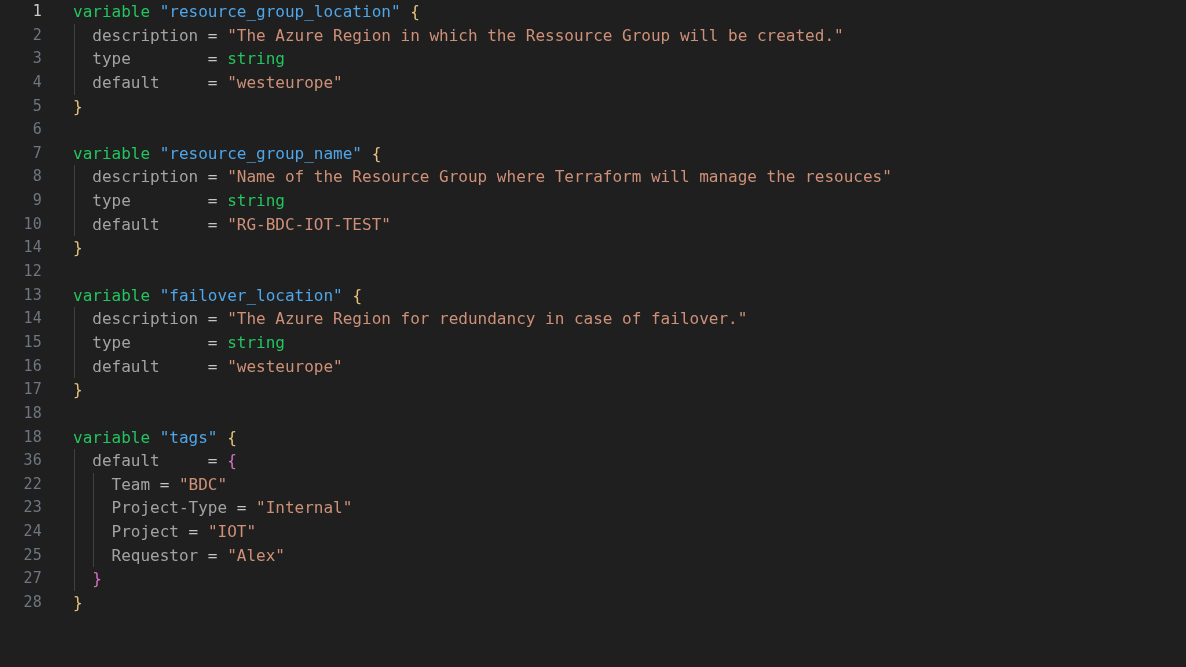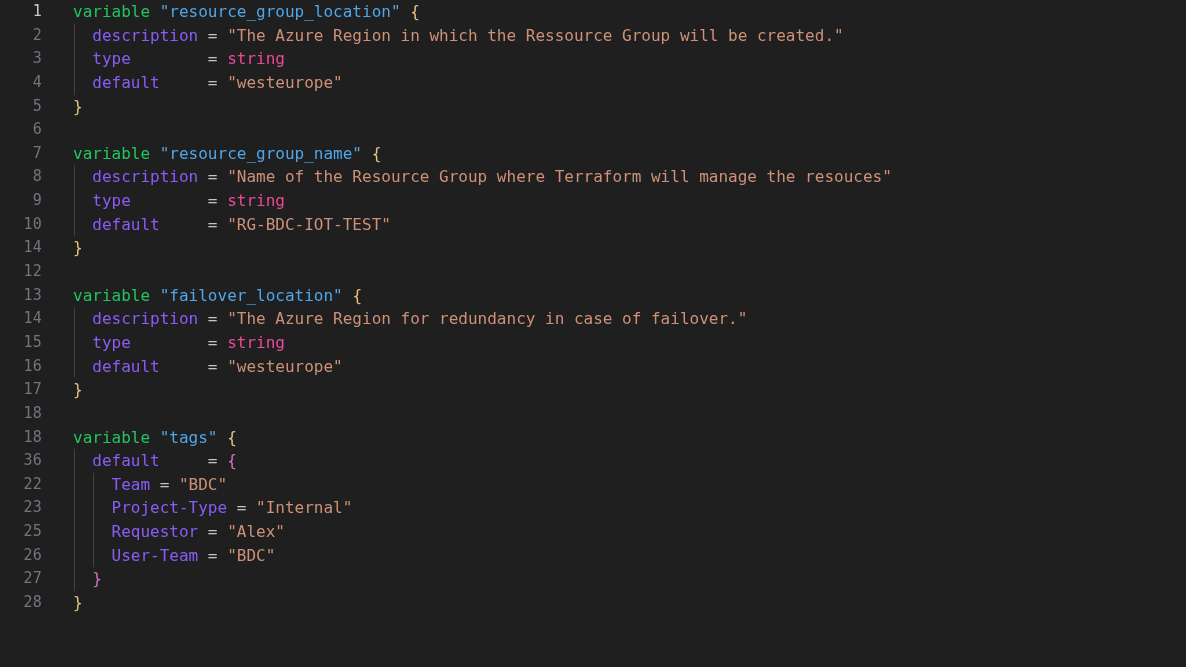--- a/index.html
+++ b/index.html
@@ -55,24 +55,24 @@
   .guide {
     position: absolute;
     top: 0;
     width: 1px;
     height: 23.65px;
     background: #404040;
   }
   
   .t-kw     { color: #22c55e; }
   .t-name   { color: #4fa6e8; }
-  .t-prop   { color: #8b5cf6; text-align: right; }
+  .t-prop   { color: #a3a3a3; text-align: right; }
   .t-op     { color: #c5c5c5; }
   .t-str    { color: #ce9178; }
-  .t-type   { color: #ec4899; }
+  .t-type   { color: #22c55e; }
   .t-br1    { color: #e5c07b; }
   .t-br2    { color: #d371c3; }
   .t-plain  { color: #d4d4d4; }
 </style>
 </head>
 <body>
 
 <div id="editor">
   <div class="code-rows">
       <div class="row active"><span class="ln">1</span><span class="ltext"><span class="t-kw">variable </span><span class="t-name">"resource_group_location"</span><span class="t-plain"> </span><span class="t-br1">{</span></span></div>
@@ -90,18 +90,18 @@
       <div class="row"><span class="ln">13</span><span class="ltext"><span class="t-kw">variable </span><span class="t-name">"failover_location"</span><span class="t-plain"> </span><span class="t-br1">{</span></span></div>
       <div class="row"><span class="ln">14</span><span class="guide" style="left: 73.5px;"></span><span class="ltext"><span class="t-plain">  </span><span class="t-prop">description</span><span class="t-op"> = </span><span class="t-str">"The Azure Region for redundancy in case of failover."</span></span></div>
       <div class="row"><span class="ln">15</span><span class="guide" style="left: 73.5px;"></span><span class="ltext"><span class="t-plain">  </span><span class="t-prop">type</span><span class="t-op">        = </span><span class="t-type">string</span></span></div>
       <div class="row"><span class="ln">16</span><span class="guide" style="left: 73.5px;"></span><span class="ltext"><span class="t-plain">  </span><span class="t-prop">default</span><span class="t-op">     = </span><span class="t-str">"westeurope"</span></span></div>
       <div class="row"><span class="ln">17</span><span class="ltext"><span class="t-br1">}</span></span></div>
       <div class="row"><span class="ln">18</span><span class="ltext"></span></div>
       <div class="row"><span class="ln">18</span><span class="ltext"><span class="t-kw">variable </span><span class="t-name">"tags"</span><span class="t-plain"> </span><span class="t-br1">{</span></span></div>
       <div class="row"><span class="ln">36</span><span class="guide" style="left: 73.5px;"></span><span class="ltext"><span class="t-plain">  </span><span class="t-prop">default</span><span class="t-op">     = </span><span class="t-br2">{</span></span></div>
       <div class="row"><span class="ln">22</span><span class="guide" style="left: 73.5px;"></span><span class="guide" style="left: 92.76px;"></span><span class="ltext"><span class="t-plain">    </span><span class="t-prop">Team</span><span class="t-op"> = </span><span class="t-str">"BDC"</span></span></div>
       <div class="row"><span class="ln">23</span><span class="guide" style="left: 73.5px;"></span><span class="guide" style="left: 92.76px;"></span><span class="ltext"><span class="t-plain">    </span><span class="t-prop">Project-Type</span><span class="t-op"> = </span><span class="t-str">"Internal"</span></span></div>
+      <div class="row"><span class="ln">24</span><span class="guide" style="left: 73.5px;"></span><span class="guide" style="left: 92.76px;"></span><span class="ltext"><span class="t-plain">    </span><span class="t-prop">Project</span><span class="t-op"> = </span><span class="t-str">"IOT"</span></span></div>
       <div class="row"><span class="ln">25</span><span class="guide" style="left: 73.5px;"></span><span class="guide" style="left: 92.76px;"></span><span class="ltext"><span class="t-plain">    </span><span class="t-prop">Requestor</span><span class="t-op"> = </span><span class="t-str">"Alex"</span></span></div>
-      <div class="row"><span class="ln">26</span><span class="guide" style="left: 73.5px;"></span><span class="guide" style="left: 92.76px;"></span><span class="ltext"><span class="t-plain">    </span><span class="t-prop">User-Team</span><span class="t-op"> = </span><span class="t-str">"BDC"</span></span></div>
       <div class="row"><span class="ln">27</span><span class="guide" style="left: 73.5px;"></span><span class="ltext"><span class="t-plain">  </span><span class="t-br2">}</span></span></div>
       <div class="row"><span class="ln">28</span><span class="ltext"><span class="t-br1">}</span></span></div>
     </div>
 </div>
 
 </body></html>

